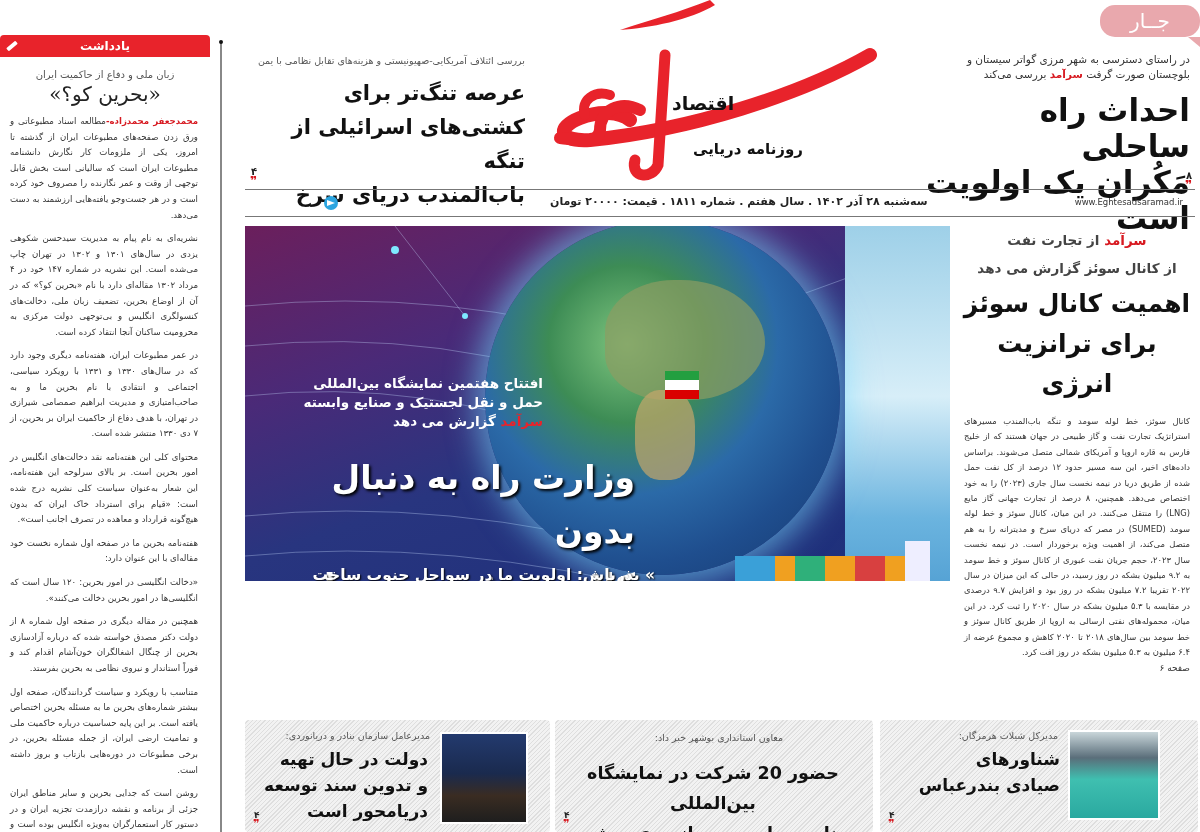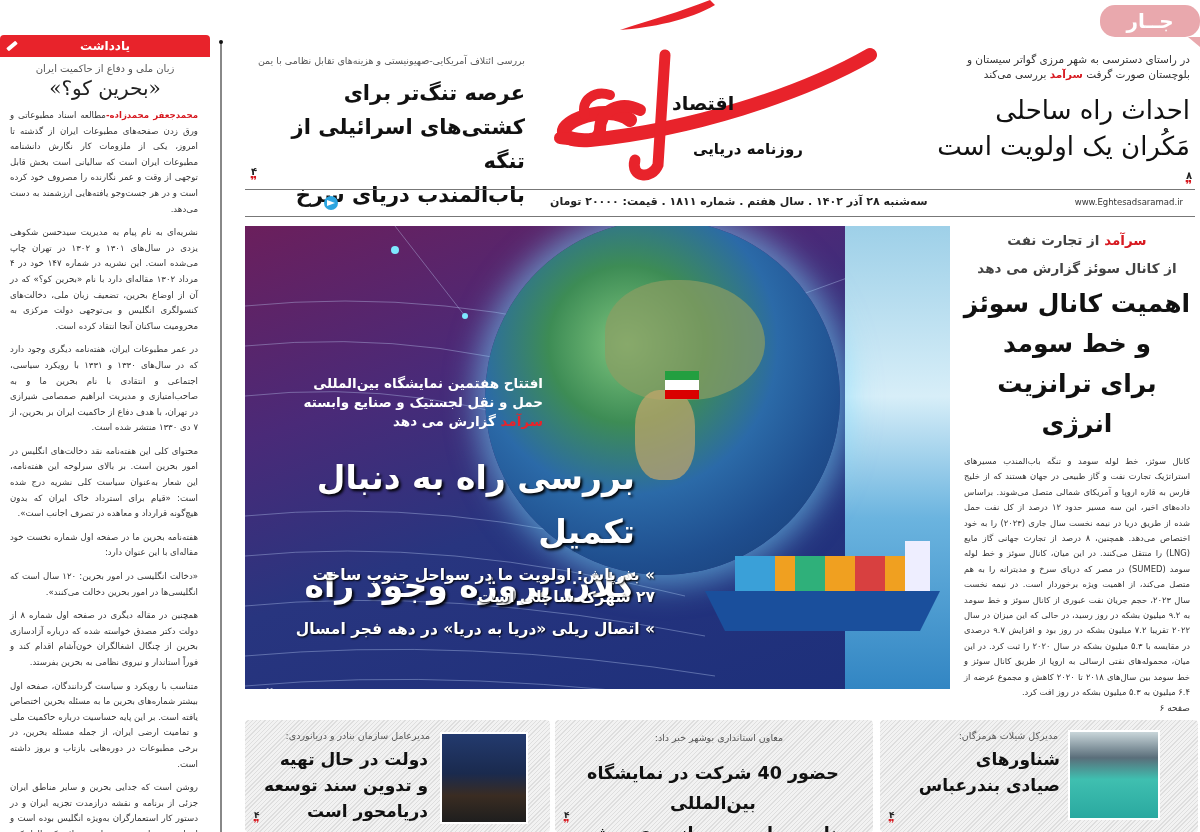--- a/index.html
+++ b/index.html
@@ -3,36 +3,36 @@
 <meta charset="utf-8">
 <style>
   * { box-sizing: border-box; margin: 0; padding: 0; }
   html, body { width: 1200px; height: 832px; overflow: hidden; background: #ffffff; }
   body { position: relative; font-family: "DejaVu Sans", sans-serif; color: #111; direction: rtl; }
 
   
   .left-col { position: absolute; left: 0; top: 35px; width: 210px; height: 797px; }
   .note-header { position: relative; height: 22px; background: #e8232b; border-radius: 4px 4px 0 0; color: #fff; font-size: 12px; text-align: center; line-height: 22px; font-weight: bold; }
   .note-header .pencil { position: absolute; left: 4px; top: 3px; width: 16px; height: 16px; }
-  .note-kicker { text-align: center; font-size: 10px; color: #555; margin-top: 6px; }
+  .note-kicker { text-align: center; font-size: 10px; color: #555; margin-top: 12px; }
   .note-title { text-align: center; font-size: 20px; color: #222; margin-top: 2px; font-family: "DejaVu Serif", serif; }
   .note-body { margin-top: 6px; padding: 0 4px 0 2px; font-size: 8.6px; line-height: 15.6px; color: #333; text-align: justify; }
   .note-body p { margin: 8px; }
   .note-body .author { color: #d71920; font-weight: bold; }
   .vdivider { position: absolute; left: 220px; top: 42px; width: 2px; height: 790px; background: #888; }
   .vdivider::before { content: ""; position: absolute; left: -1px; top: -2px; width: 4px; height: 4px; background: #111; border-radius: 50%; }
 
   
-  .jar-badge { position: absolute; left: 1100px; top: 5px; width: 100px; height: 32px; background: #e9a8ad; color: #fff; font-size: 20px; font-weight: bold; text-align: center; line-height: 32px; border-radius: 15px; }
+  .jar-badge { position: absolute; left: 1100px; top: 5px; width: 100px; height: 32px; background: #e9a8ad; color: #fff; font-size: 20px; font-weight: normal; text-align: center; line-height: 32px; border-radius: 15px; }
   .jar-badge::after { content: ""; position: absolute; right: 0; bottom: -10px; border-left: 12px solid transparent; border-top: 10px solid #e9a8ad; }
 
   .top-right { position: absolute; left: 925px; top: 52px; width: 265px; }
   .tr-kicker { font-size: 10.5px; color: #333; line-height: 15px; text-align: right; }
   .tr-kicker .mini-logo { color: #d71920; font-weight: bold; }
-  .tr-head { font-size: 26px; font-weight: normal; line-height: 36px; text-align: right; margin-top: 10px; color: #111; }
+  .tr-head { font-size: 31px; font-weight: bold; line-height: 36px; text-align: right; margin-top: 10px; color: #111; }
   .page-ref { position: absolute; font-size: 10px; color: #222; font-weight: bold; }
   .page-ref .q { display: block; color: #d71920; font-size: 12px; line-height: 8px; }
 
   .logo { position: absolute; left: 540px; top: 0; width: 360px; height: 185px; }
   .logo-sub { position: absolute; left: 693px; top: 140px; font-size: 15px; font-weight: bold; color: #111; }
   .logo-word { position: absolute; left: 672px; top: 92px; font-size: 19px; color: #111; font-weight: bold; }
 
   .top-left { position: absolute; left: 245px; top: 55px; width: 280px; }
   .tl-kicker { font-size: 9.5px; color: #555; text-align: right; }
   .tl-head { font-size: 21px; font-weight: bold; line-height: 34px; text-align: right; margin-top: 10px; color: #111; }
@@ -40,21 +40,21 @@
   .date-bar { position: absolute; left: 245px; top: 189px; width: 950px; height: 28px; border-top: 1.5px solid #777; border-bottom: 1.5px solid #777; }
   .date-bar .date-text { position: absolute; left: 305px; top: 5px; font-size: 11px; font-weight: bold; color: #222; }
   .date-bar .website { position: absolute; right: 12px; top: 7px; font-size: 8.5px; color: #333; direction: ltr; }
   .social { position: absolute; left: 8px; top: 6px; direction: ltr; display: flex; align-items: flex-end; gap: 24px; font-size: 8.5px; color: #333; flex-direction: column; }
   .tg-icon { width: 14px; height: 14px; border-radius: 50%; background: #2ca5e0; position: relative; }
   .tg-icon::after { content: ""; position: absolute; left: 3px; top: 4px; border-left: 8px solid #fff; border-top: 3px solid transparent; border-bottom: 3px solid transparent; }
   .ig-icon { width: 14px; height: 14px; border-radius: 4px; background: linear-gradient(45deg,#f9a33a,#e1306c,#833ab4); position: relative; }
   .ig-icon::after { content: ""; position: absolute; left: 4px; top: 4px; width: 4px; height: 4px; border: 1.3px solid #fff; border-radius: 50%; }
 
   
-  .hero { position: absolute; left: 245px; top: 226px; width: 705px; height: 463px; overflow: hidden;
+  .hero { position: absolute; left: 245px; top: 226px; width: 705px; height: 355px; overflow: hidden;
           background: linear-gradient(160deg, #6b1f5c 0%, #4a2a78 30%, #28357f 55%, #1c2f7a 100%); }
   .hero .lines { position: absolute; inset: 0; }
   .globe { position: absolute; left: 240px; top: -6px; width: 355px; height: 355px; border-radius: 50%;
            background: radial-gradient(circle at 40% 35%, #7fc67f 0%, #3d8c55 25%, #2b6aa8 48%, #1f4e8e 70%, #15376d 100%);
            box-shadow: 0 0 30px 10px rgba(120,220,255,0.55); }
   .globe .land1 { position: absolute; left: 120px; top: 60px; width: 160px; height: 120px; border-radius: 45% 55% 50% 40%; background: #8c9c62; opacity: .7; }
   .globe .land2 { position: absolute; left: 150px; top: 170px; width: 60px; height: 90px; border-radius: 40%; background: #c4a66b; opacity: .7; }
   .iran-flag { position: absolute; left: 420px; top: 145px; width: 34px; height: 28px; }
   .iran-flag div { height: 33.3%; }
   .harbor { position: absolute; right: 0; top: 0; width: 105px; height: 487px; background: linear-gradient(180deg,#9ed0e8 0%,#d7eef8 35%,#6bb4df 60%,#2a7fbf 100%); }
@@ -201,42 +201,41 @@
       <rect x="160" y="20" width="30" height="35" fill="#d84040"></rect>
     <path d="M10 55 L 245 55 L 225 95 L 30 95 Z" fill="#1a4f9c"></path>
     <rect x="210" y="5" width="25" height="50" fill="#eef"></rect>
   </svg>
   <div class="hero-kicker">
     <div>افتتاح هفتمین نمایشگاه بین‌المللی</div>
     <div>حمل و نقل لجستیک و صنایع وابسته</div>
     <div><span class="red">سرآمد</span> <span>گزارش می دهد</span></div>
   </div>
   <div class="hero-title">
-    <div>بررسی راه به دنبال تکمیل</div>
+    <div>وزارت راه به دنبال بدون</div>
     <div>کلان پروژه وجود راه</div>
   </div>
   <div class="hero-sub" style="top:338px;">
     <div>» بذرپاش: اولویت ما در سواحل جنوب ساخت</div>
     <div>۲۷ شهرک ساحلی است</div>
   </div>
   <div class="hero-sub" style="top:392px;">» اتصال ریلی «دریا به دریا» در دهه فجر امسال</div>
   <div class="hero-pageref">
     <span>۲</span><span class="q">❞</span>
   </div>
 </div>
 
 <div class="right-story">
   <div class="rs-kicker1">
     <span class="red">سرآمد</span>
     <span>از تجارت نفت</span>
   </div>
   <div class="rs-kicker2">از کانال سوئز گزارش می دهد</div>
   <div class="rs-head">
     <div>اهمیت کانال سوئز</div>
-    <div>و خط سومد</div>
     <div>برای ترانزیت انرژی</div>
   </div>
   <div class="rs-body">کانال سوئز، خط لوله سومد و تنگه باب‌المندب مسیرهای استراتژیک تجارت نفت و گاز طبیعی در جهان هستند که از خلیج فارس به قاره اروپا و آمریکای شمالی متصل می‌شوند. براساس داده‌های اخیر، این سه مسیر حدود ۱۲ درصد از کل نفت حمل شده از طریق دریا در نیمه نخست سال جاری (۲۰۲۳) را به خود اختصاص می‌دهد. همچنین، ۸ درصد از تجارت جهانی گاز مایع (LNG) را منتقل می‌کنند. در این میان، کانال سوئز و خط لوله سومد (SUMED) در مصر که دریای سرخ و مدیترانه را به هم متصل می‌کند، از اهمیت ویژه برخوردار است. در نیمه نخست سال ۲۰۲۳، حجم جریان نفت عبوری از کانال سوئز و خط سومد به ۹.۲ میلیون بشکه در روز رسید، در حالی که این میزان در سال ۲۰۲۲ تقریبا ۷.۲ میلیون بشکه در روز بود و افزایش ۹.۷ درصدی در مقایسه با ۵.۳ میلیون بشکه در سال ۲۰۲۰ را ثبت کرد. در این میان، محموله‌های نفتی ارسالی به اروپا از طریق کانال سوئز و خط سومد بین سال‌های ۲۰۱۸ تا ۲۰۲۰ کاهش و مجموع عرضه از ۶.۴ میلیون به ۵.۳ میلیون بشکه در روز افت کرد.</div>
   <div class="rs-pageref">صفحه ۶</div>
 </div>
 
 <div class="bottom-box" style="left:880px; width:318px;">
   <div class="bb-photo" style="left:188px; top:10px; width:92px; height:90px; background:linear-gradient(180deg,#c9d6da 0%,#5a6e7a 30%,#3fbfb0 55%,#2aa9a0 100%);"></div>
   <div class="bb-kicker" style="right:140px; top:10px;">مدیرکل شیلات هرمزگان:</div>
   <div class="bb-head" style="right:138px; top:26px; width:170px;">
@@ -244,21 +243,21 @@
     <div>صیادی بندرعباس</div>
   </div>
   <div class="bb-pageref" style="left:8px; top:90px;">
     <span>۴</span><span class="q">❞</span>
   </div>
 </div>
 
 <div class="bottom-box" style="left:555px; width:318px;">
   <div class="bb-kicker" style="right:90px; top:12px;">معاون استانداری بوشهر خبر داد:</div>
   <div class="bb-head" style="right:10px; top:38px; width:300px; text-align:center; font-size:17.5px; line-height:30px;">
-    <div>حضور 40 شرکت در نمایشگاه بین‌المللی</div>
+    <div>حضور 20 شرکت در نمایشگاه بین‌المللی</div>
     <div>صنایع دریایی و دریانوردی بوشهر</div>
   </div>
   <div class="bb-pageref" style="left:8px; top:90px;">
     <span>۴</span><span class="q">❞</span>
   </div>
 </div>
 
 <div class="bottom-box" style="left:245px; width:305px;">
   <div class="bb-photo" style="left:195px; top:12px; width:88px; height:92px; background:linear-gradient(180deg,#233a6e 0%,#1a2a4e 45%,#3a2c22 70%,#1e1e1e 100%);"></div>
   <div class="bb-kicker" style="right:120px; top:10px;">مدیرعامل سازمان بنادر و دریانوردی:</div>

